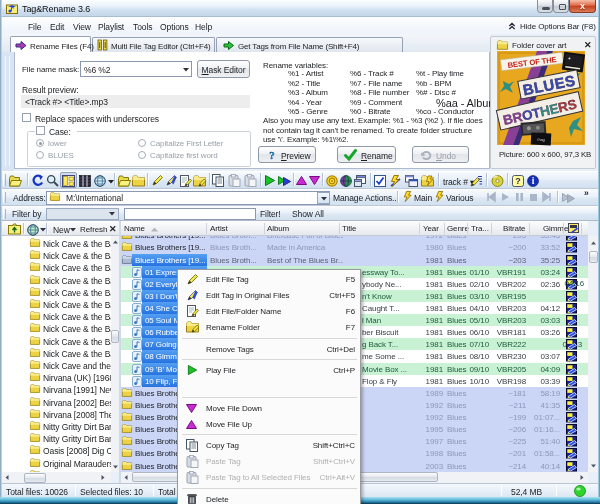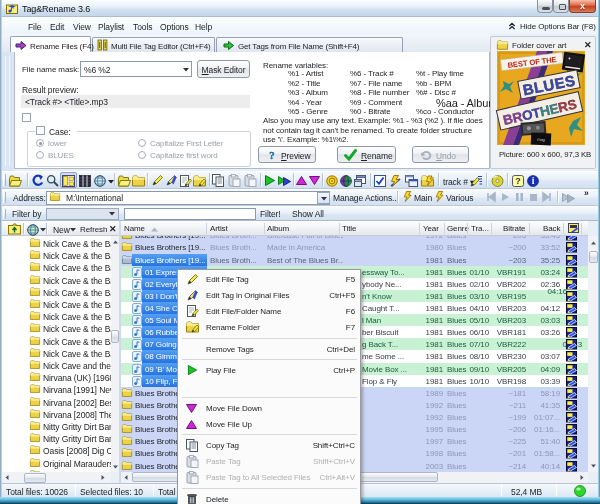--- a/index.html
+++ b/index.html
@@ -121,20 +121,21 @@
 <div class="fieldbox" style="left:80px;top:61px;width:112px;height:16px"></div>
 <div class="tx" style="left:84px;top:65px">%6 %2</div>
 <svg class="a" style="left:183px;top:68px" width="6" height="4" viewBox="0 0 6 4">
       <path d="M0 0 L6 0 L3 3.6 Z" fill="#333"></path>
     </svg>
 <div class="btn3d" style="left:197px;top:60px;width:53px;height:18px"><span style="position:relative;top:4px"><u>M</u>ask Editor</span></div>
 <div class="tx" style="left:22px;top:85px">Result preview:</div>
 <div class="a" style="left:21px;top:95px;width:229px;height:13px;background:#ededee"></div>
 <div class="tx" style="left:25px;top:97px">&lt;Track #&gt; &lt;Title&gt;.mp3</div>
 <div class="cb" style="left:22px;top:113px"></div>
+<div class="tx" style="left:35px;top:114px">Replace spaces with underscores</div>
 <div class="grpbox" style="left:27px;top:131px;width:224px;height:36px"></div>
 <div class="a" style="left:35px;top:126px;width:42px;height:10px;background:#fff"></div>
 <div class="cb" style="left:36px;top:126px"></div>
 <div class="tx" style="left:49px;top:127px">Case:</div>
 <div class="rad on" style="left:36px;top:139px"></div>
 <div class="tx gray" style="left:48px;top:139px">lower</div>
 <div class="rad" style="left:36px;top:151px"></div>
 <div class="tx gray" style="left:48px;top:151px">BLUES</div>
 <div class="rad" style="left:138px;top:139px"></div>
 <div class="tx gray" style="left:150px;top:139px">Capitalize First Letter</div>
@@ -622,21 +623,21 @@
     </svg>
 <div class="a lhdr" style="left:121px;top:221px;width:467px;height:15px"></div>
 <div class="tx" style="left:124px;top:224px;color:#222;font-size:8px">Name</div>
 <div class="tx" style="left:210px;top:224px;color:#222;font-size:8px">Artist</div>
 <div class="tx" style="left:267px;top:224px;color:#222;font-size:8px">Album</div>
 <div class="tx" style="left:342px;top:224px;color:#222;font-size:8px">Title</div>
 <div class="tx" style="left:423px;top:224px;color:#222;font-size:8px">Year</div>
 <div class="tx" style="left:447px;top:224px;color:#222;font-size:8px">Genre</div>
 <div class="tx" style="left:471px;top:224px;color:#222;font-size:8px">Tra...</div>
 <div class="tx" style="left:503px;top:224px;color:#222;font-size:8px">Bitrate</div>
-<div class="tx" style="left:543px;top:224px;color:#222;font-size:8px">Back</div>
+<div class="tx" style="left:543px;top:224px;color:#222;font-size:8px">Gimme</div>
 <svg class="a" style="left:151px;top:227px" width="7" height="5" viewBox="0 0 7 5">
       <path d="M0 4.5 L3.5 0.5 L7 4.5 Z" fill="#b0b6be"></path>
     </svg>
 <div class="hsep" style="left:206px;top:223px"></div>
 <div class="hsep" style="left:264px;top:223px"></div>
 <div class="hsep" style="left:339px;top:223px"></div>
 <div class="hsep" style="left:419px;top:223px"></div>
 <div class="hsep" style="left:443.5px;top:223px"></div>
 <div class="hsep" style="left:467px;top:223px"></div>
 <div class="hsep" style="left:491px;top:223px"></div>
@@ -788,21 +789,21 @@
       </div>
       <div class="a" style="left:21px;top:53.88px;width:65px;height:12.12px;background:linear-gradient(180deg,#55a0f2,#2673e0)"></div>
       <div class="cell" style="left:24px;top:55.88px;width:62px;color:#fff">03 I Don't Know</div>
       <div class="cell" style="left:89px;top:55.88px;width:55px;color:#1d5b3c">Blues Broth...</div>
       <div class="cell" style="left:146px;top:55.88px;width:76px;color:#1d5b3c">Best of The Blues...</div>
       <div class="cell" style="left:241px;top:55.88px;width:60px;color:#1d5b3c">n't Know</div>
       <div class="rnum" style="left:282px;top:55.88px;width:40px;color:#1d5b3c">1981</div>
       <div class="cell" style="left:326px;top:55.88px;width:24px;color:#1d5b3c">Blues</div>
       <div class="rnum" style="left:338px;top:55.88px;width:30px;color:#1d5b3c">03/10</div>
       <div class="rnum" style="left:365px;top:55.88px;width:40px;color:#1d5b3c">VBR195</div>
-      <div class="rnum" style="left:400px;top:51px;width:46px;color:#1d5b3c">04:16</div>
+      <div class="rnum" style="left:400px;top:43px;width:63px;color:#1d5b3c">04:16</div>
       <div class="a" style="left:445px;top:54.88px">
         <svg style="position:absolute" width="11" height="11" viewBox="0 0 11 11">
           <rect x="0.5" y="0.5" width="10" height="9.5" fill="#16209a" stroke="#0a0a30" stroke-width="1"></rect>
           <rect x="1.3" y="1.3" width="5.2" height="3.6" fill="#fdf23a"></rect>
           <path d="M2 8.5 L8.5 4.5 L10.5 6.5 L4.5 10 Z" fill="#2f55e0" stroke="#dfe8ff" stroke-width="0.8"></path>
           <path d="M2 8.5 L3.4 9.9 L1.6 10.2 Z" fill="#fdf23a"></path>
         </svg>
       </div>
       <div class="a" style="left:0;top:66px;width:467px;height:12.12px;background:#fff"></div>
       <div class="a" style="left:11px;top:67px">

